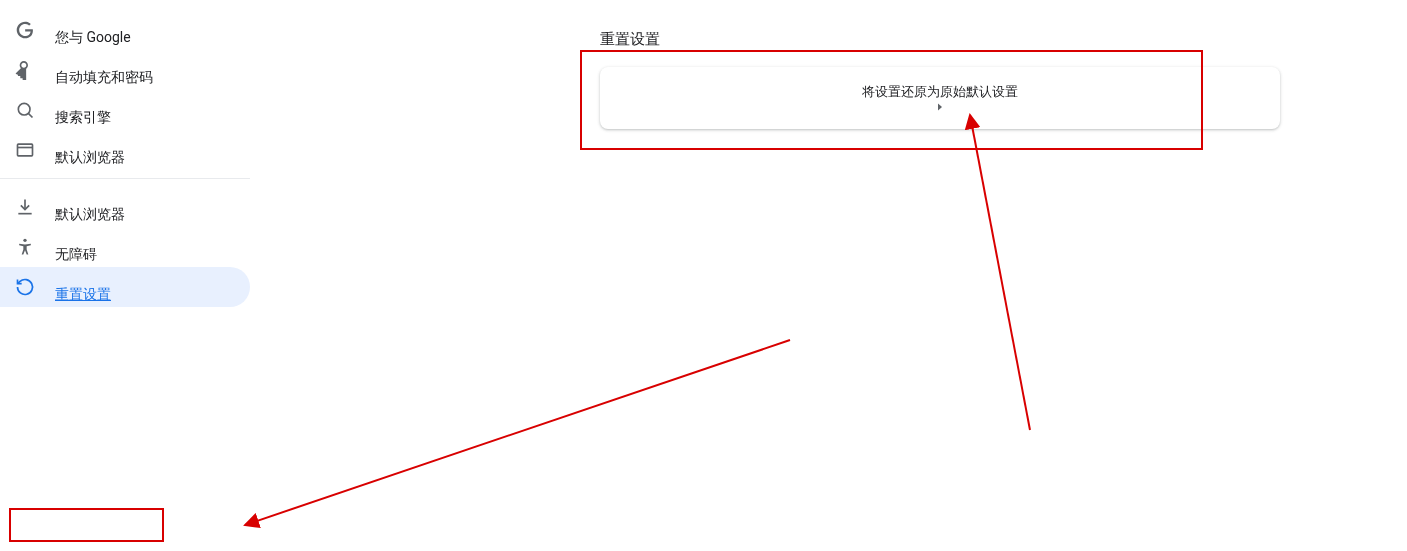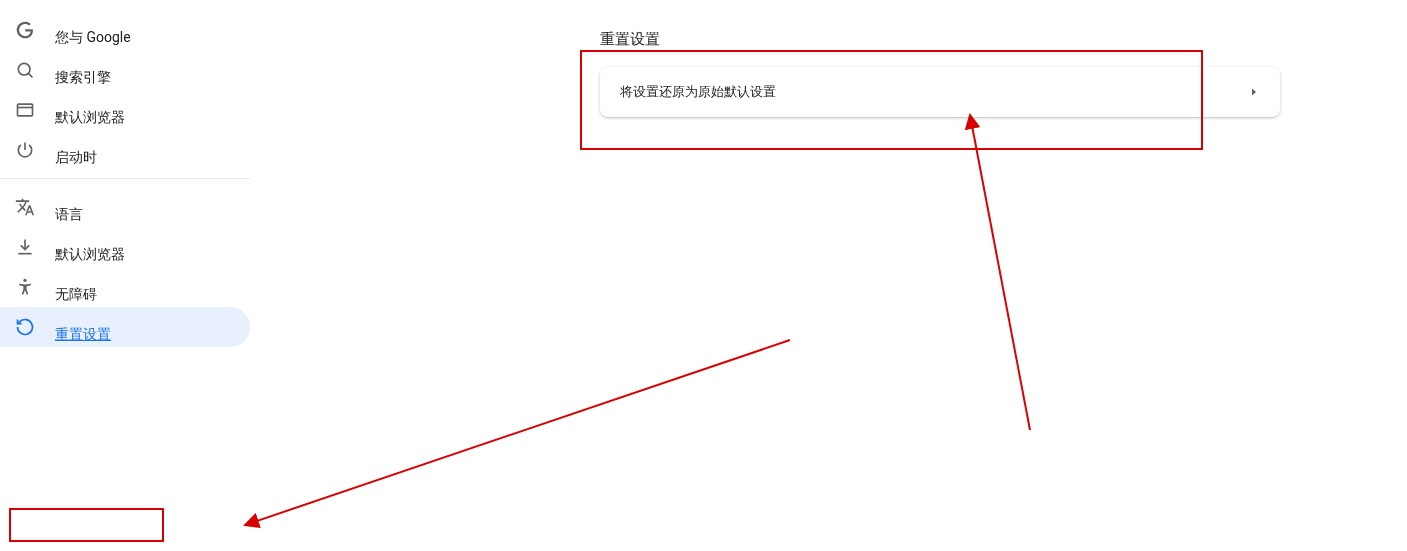--- a/index.html
+++ b/index.html
@@ -69,20 +69,21 @@
   }
   .card {
     background: #fff;
     border-radius: 8px;
     box-shadow: 0 1px 2px rgba(60,64,67,.2), 0 1px 3px 1px rgba(60,64,67,.1);
     display: flex;
     align-items: center;
     justify-content: space-between;
     padding: 16px 20px;
     cursor: pointer;
+    flex-direction: column;
   }
   .card-label { font-size: 13px; color: #202124; }
   .card-arrow { color: #5f6368; display:flex; align-items:center; }
   
   .anno-box {
     position: absolute;
     border: 2px solid #d80000;
     pointer-events: none;
   }
   svg.anno-svg {
@@ -99,20 +100,28 @@
 
   <div class="sidebar-item">
     <span class="sidebar-icon">
       <svg viewBox="0 0 24 24" width="20" height="20" fill="currentColor">
           <path d="M21.35 11.1h-9.17v2.73h6.51c-.33 3.81-3.5 5.44-6.5 5.44C8.36 19.27 5 16.25 5 12c0-4.1 3.2-7.27 7.2-7.27 3.09 0 4.9 1.97 4.9 1.97L19 4.72S16.56 2 12.1 2C6.42 2 2.03 6.8 2.03 12c0 5.05 4.13 10 10.22 10 5.35 0 9.25-3.67 9.25-9.09 0-1.15-.15-1.81-.15-1.81z"></path>
         </svg>
     </span>
     <span class="sidebar-label">您与 Google</span>
   </div>
 
+  <div class="sidebar-item">
+    <span class="sidebar-icon">
+      <svg viewBox="0 0 24 24" width="20" height="20" fill="currentColor">
+          <path d="M7 14c-2.76 0-5-2.24-5-5s2.24-5 5-5 5 2.24 5 5c0 .34-.04.67-.1.99L22 20l-3 3-2-2-2 2-2-2-2 2-1.01-1.01c-.98.63-2.15 1.01-3 1.01zm0-8c-1.66 0-3 1.34-3 3s1.34 3 3 3 3-1.34 3-3-1.34-3-3-3z" transform="rotate(45 12 12)"></path>
+        </svg>
+    </span>
+    <span class="sidebar-label">自动填充和密码</span>
+  </div>
 
 
 
 
   <div class="sidebar-item">
     <span class="sidebar-icon">
       <svg viewBox="0 0 24 24" width="20" height="20" fill="none" stroke="currentColor" stroke-width="2">
           <circle cx="11" cy="11" r="7"></circle>
           <path d="M21 21l-5-5"></path>
         </svg>
@@ -123,40 +132,23 @@
   <div class="sidebar-item">
     <span class="sidebar-icon">
       <svg viewBox="0 0 24 24" width="20" height="20" fill="none" stroke="currentColor" stroke-width="2">
           <rect x="3" y="5" width="18" height="14" rx="1"></rect>
           <path d="M3 9h18"></path>
         </svg>
     </span>
     <span class="sidebar-label">默认浏览器</span>
   </div>
 
-  <div class="sidebar-item">
-    <span class="sidebar-icon">
-      <svg viewBox="0 0 24 24" width="20" height="20" fill="none" stroke="currentColor" stroke-width="2">
-          <path d="M12 3v9"></path>
-          <path d="M7 6a8 8 0 1 0 10 0"></path>
-        </svg>
-    </span>
-    <span class="sidebar-label">启动时</span>
-  </div>
 
   <div class="divider"></div>
 
-  <div class="sidebar-item">
-    <span class="sidebar-icon">
-      <svg viewBox="0 0 24 24" width="20" height="20" fill="currentColor">
-          <path d="M12.87 15.07l-2.54-2.51.03-.03A17.52 17.52 0 0 0 14.07 6H17V4h-7V2H8v2H1v2h11.17C11.5 7.92 10.44 9.75 9 11.35 8.07 10.32 7.3 9.19 6.69 8h-2c.73 1.63 1.73 3.17 2.98 4.56l-5.09 5.02L4 19l5-5 3.11 3.11.76-2.04zM18.5 10h-2L12 22h2l1.12-3h4.75L21 22h2l-4.5-12zm-2.62 7l1.62-4.33L19.12 17h-3.24z"></path>
-        </svg>
-    </span>
-    <span class="sidebar-label">语言</span>
-  </div>
 
   <div class="sidebar-item">
     <span class="sidebar-icon">
       <svg viewBox="0 0 24 24" width="20" height="20" fill="none" stroke="currentColor" stroke-width="2">
           <path d="M12 3v12"></path>
           <path d="M7 10l5 5 5-5"></path>
           <path d="M4 20h16"></path>
         </svg>
     </span>
     <span class="sidebar-label">默认浏览器</span>

